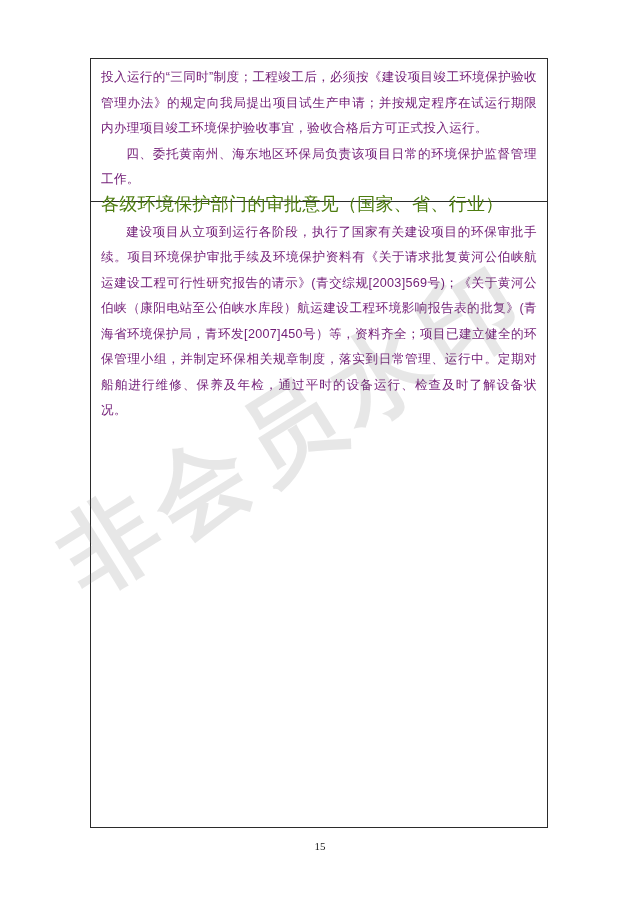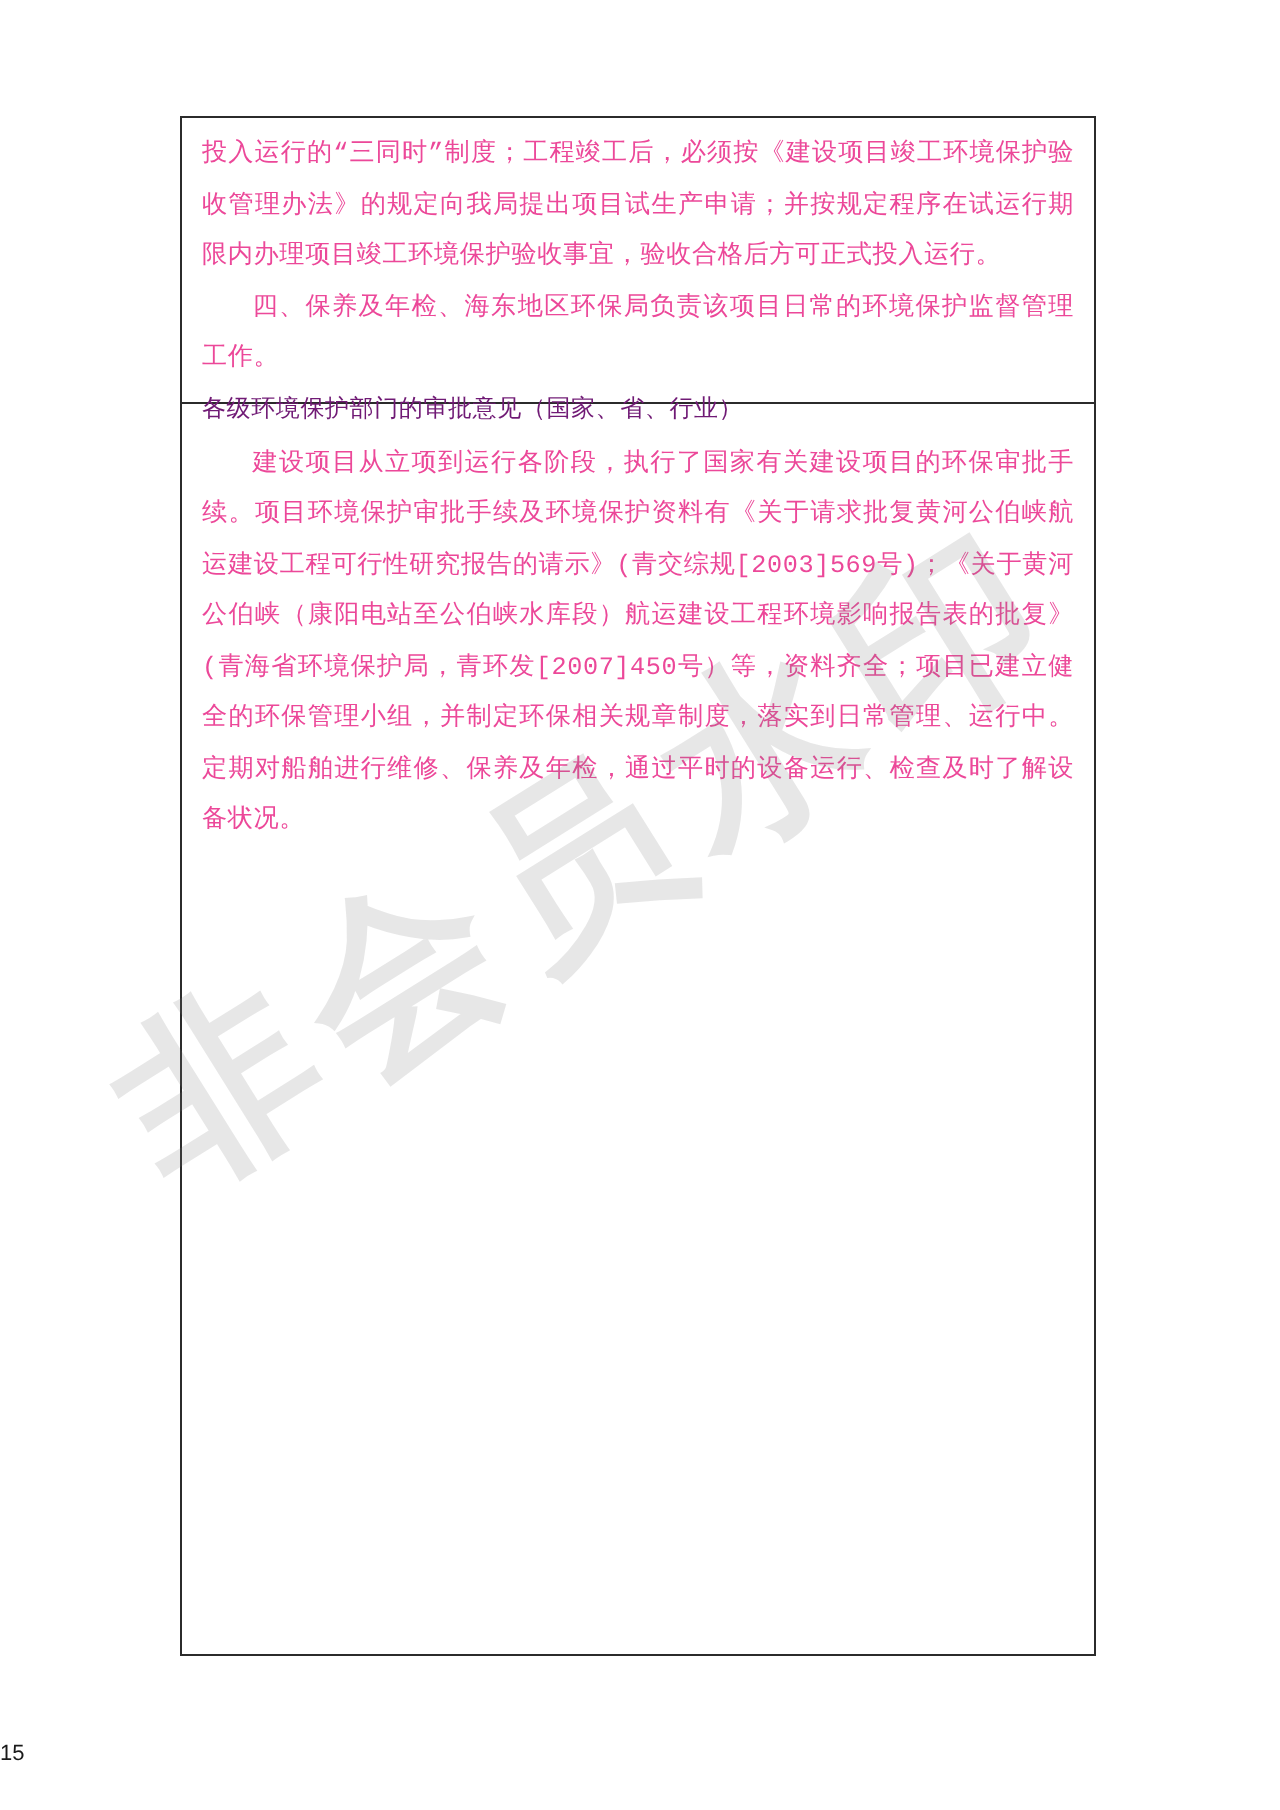--- a/index.html
+++ b/index.html
@@ -54,43 +54,42 @@
     bottom: 0;
     box-sizing: border-box;
   }
   p.para {
     margin: 0;
     font-size: 12.6px;
     line-height: 25.5px;
     letter-spacing: 0.3px;
     text-align: justify;
     text-justify: inter-ideograph;
-    color: #ec4899;
-    font-family: Liberation Mono, monospace;
+    color: #701a75;
   }
   p.indent {
     text-indent: 2em;
   }
   .subhead {
     margin: 0 0 2px 0;
-    font-size: 12px;
+    font-size: 18px;
     line-height: 25.5px;
     letter-spacing: 0.3px;
-    color: #701a75;
+    color: #4d7c0f;
   }
   
   .page-number {
     position: absolute;
     left: 0;
-    top: 871px;
+    top: 840px;
     width: 640px;
-    text-align: left;
+    text-align: center;
     font-size: 11px;
     color: #1a1a1a;
-    font-family: Liberation Sans, sans-serif;
+    font-family: Liberation Serif, serif;
   }
   
   .watermark {
     position: absolute;
     left: 0;
     top: 0;
     width: 640px;
     height: 905px;
     pointer-events: none;
     overflow: hidden;
@@ -111,21 +110,21 @@
 </style>
 </head>
 <body>
 
 <div class="page">
 
   <div class="doc-table">
 
     <div class="cell cell-top">
       <p class="para">投入运行的“三同时”制度；工程竣工后，必须按《建设项目竣工环境保护验收管理办法》的规定向我局提出项目试生产申请；并按规定程序在试运行期限内办理项目竣工环境保护验收事宜，验收合格后方可正式投入运行。</p>
-      <p class="para indent">四、保养及年检、海东地区环保局负责该项目日常的环境保护监督管理工作。</p>
+      <p class="para indent">四、委托黄南州、海东地区环保局负责该项目日常的环境保护监督管理工作。</p>
     </div>
 
     <div class="cell cell-bottom">
       <p class="subhead">各级环境保护部门的审批意见（国家、省、行业）</p>
       <p class="para indent">建设项目从立项到运行各阶段，执行了国家有关建设项目的环保审批手续。项目环境保护审批手续及环境保护资料有《关于请求批复黄河公伯峡航运建设工程可行性研究报告的请示》(青交综规[2003]569号)；《关于黄河公伯峡（康阳电站至公伯峡水库段）航运建设工程环境影响报告表的批复》(青海省环境保护局，青环发[2007]450号）等，资料齐全；项目已建立健全的环保管理小组，并制定环保相关规章制度，落实到日常管理、运行中。定期对船舶进行维修、保养及年检，通过平时的设备运行、检查及时了解设备状况。</p>
     </div>
 
   </div>
 
   <div class="page-number">15</div>

